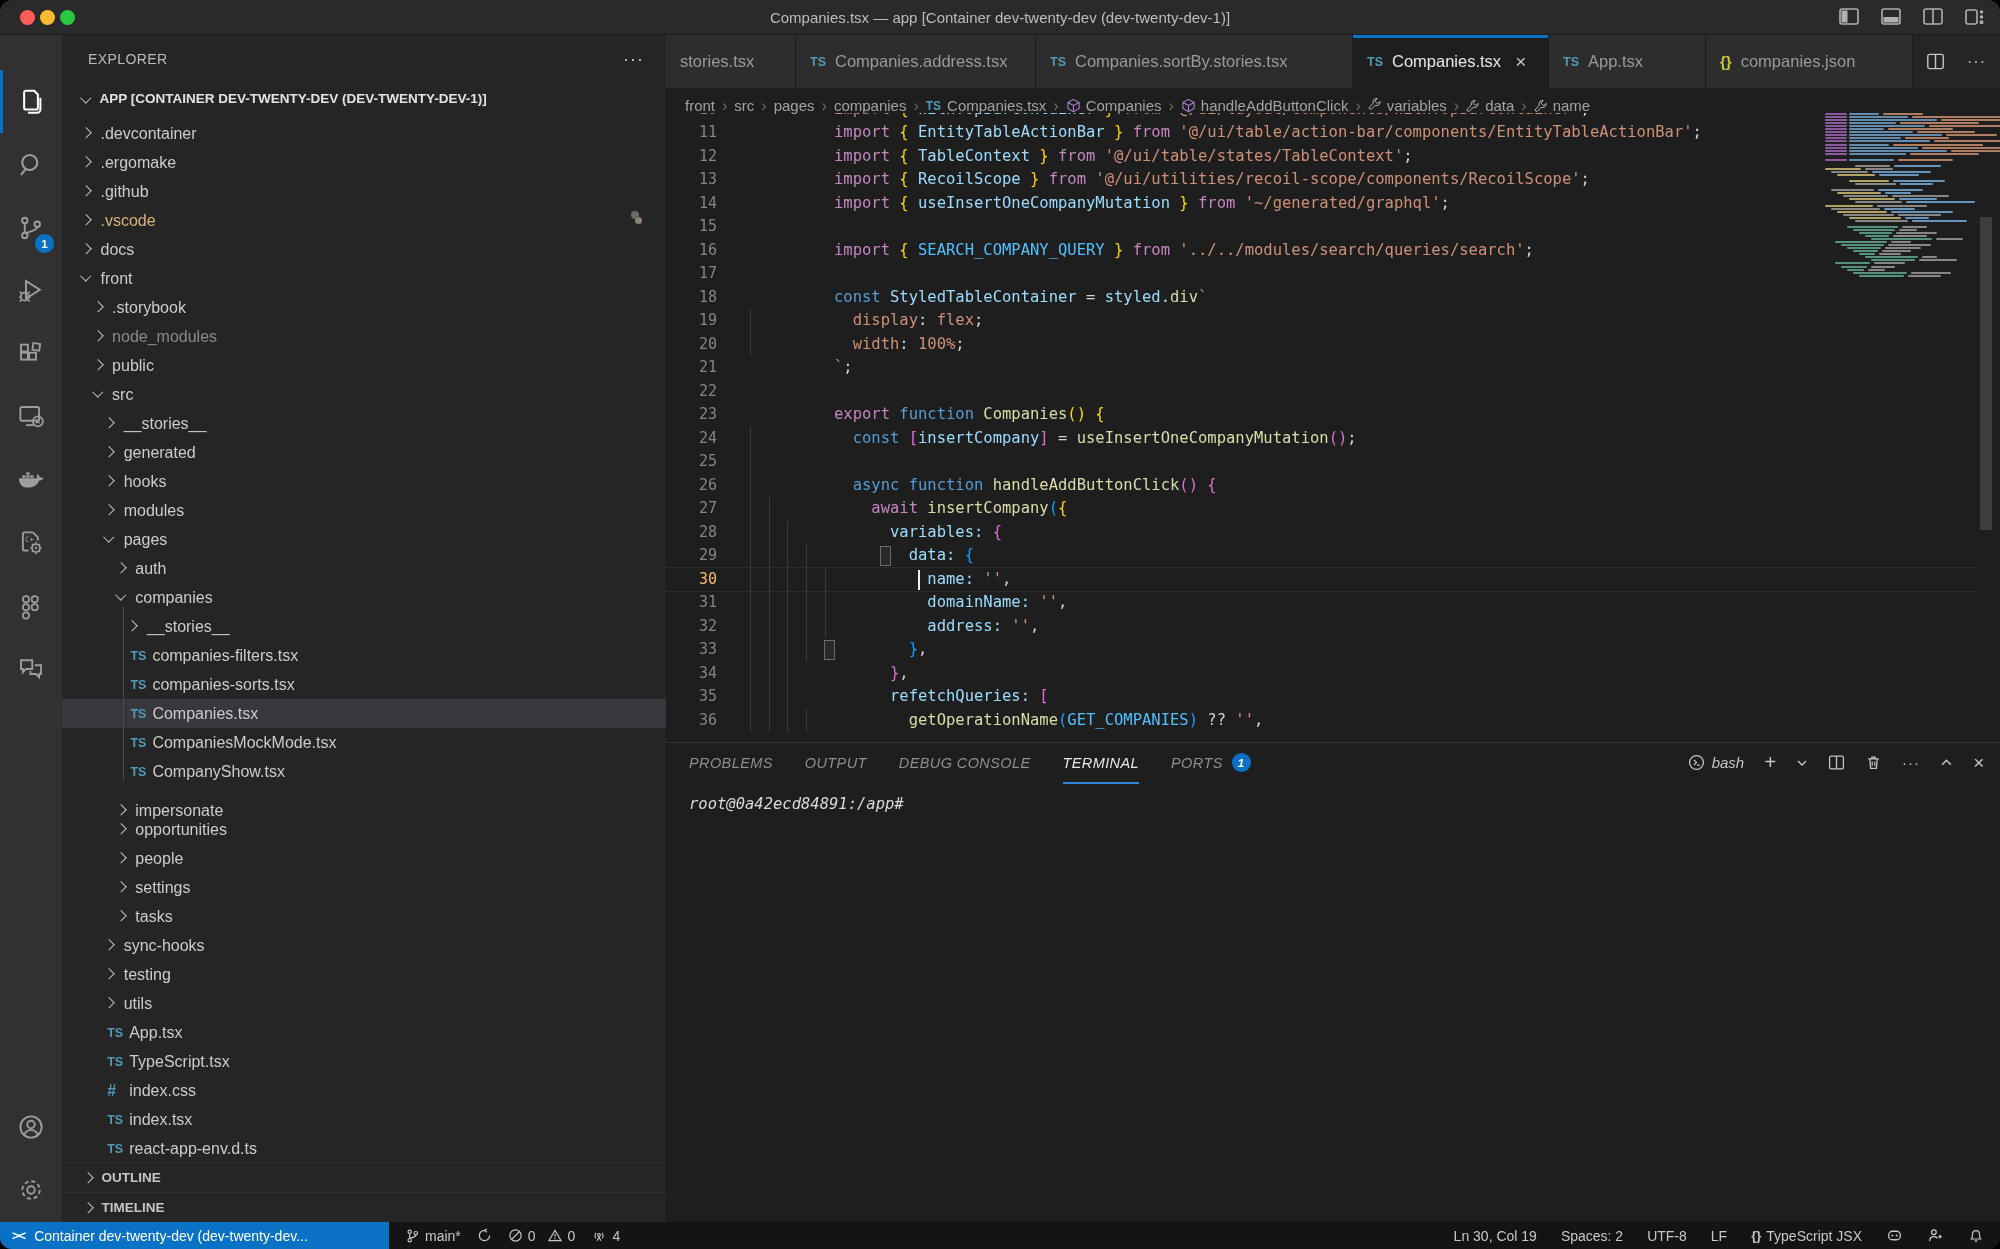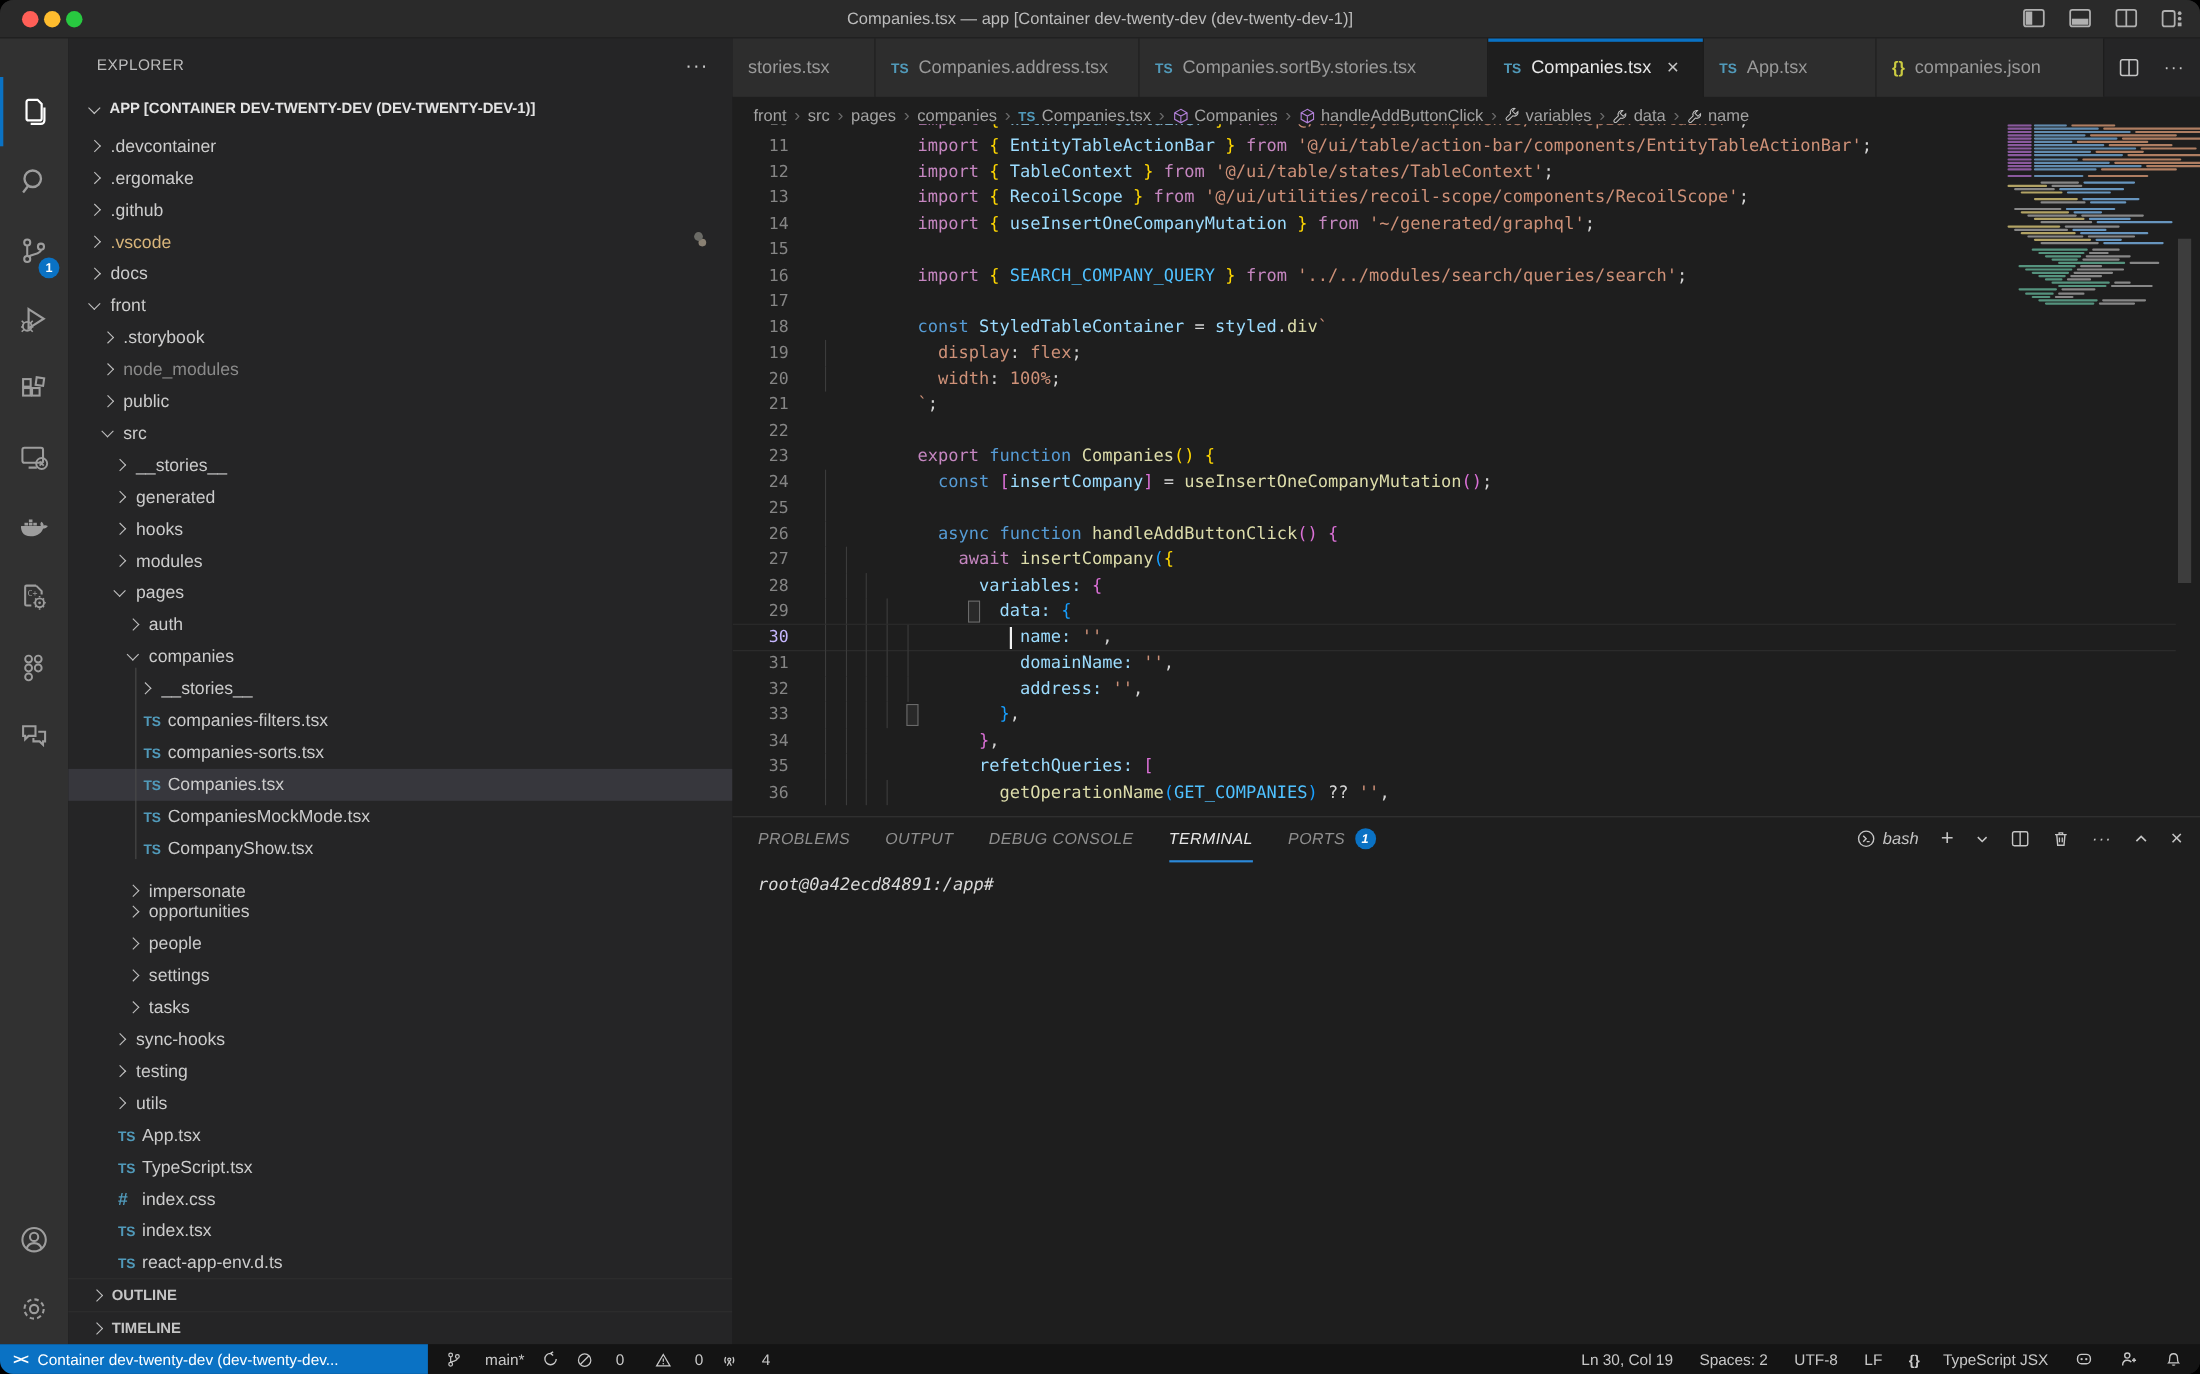--- a/index.html
+++ b/index.html
@@ -52,21 +52,21 @@
   .tab .close { margin-left:14px; font-size:19px; color:#c5c5c5; }
   .tab-actions { position:absolute; right:14px; top:0; height:53px; display:flex; align-items:center; gap:22px; color:#c5c5c5; }
   .breadcrumbs { position:absolute; left:0; top:53px; width:100%; height:35px; display:flex; align-items:center; padding-left:19px; font-size:15px; color:#a3a3a3; white-space:nowrap; }
   .breadcrumbs .sep { margin:0 7px; color:#6a6a6a; font-size:16px; }
   .breadcrumbs .bi { margin-right:5px; display:inline-flex; }
   .breadcrumbs .bts { color:#519aba; font-weight:700; font-size:12px; margin-right:6px; }
   
   .codearea { position:absolute; left:0; top:78px; width:1334px; height:629px; overflow:hidden; font-family:"DejaVu Sans Mono", monospace; font-size:15.5px; }
   .cline { position:absolute; left:0; height:23.5px; line-height:23.5px; white-space:pre; }
   .lnum { position:absolute; left:0; width:51px; text-align:right; color:#858585; height:23.5px; line-height:23.5px; font-size:15px; }
-  .lnum.cur { color:#c4b5fd; }
+  .lnum.cur { color:#fdba74; }
   .ctext { position:absolute; left:84px; top:0; height:23.5px; }
   .iguide { position:absolute; width:1px; height:23.5px; background:#3c3c3c; }
   .curline-border { position:absolute; left:0; width:1312px; height:1px; background:#2d2d2d; }
   .bracket-match { position:absolute; width:11px; height:20px; border:1px solid #6a6a6a; background:rgba(120,120,120,.12); margin-top:2px; }
   .cursor { position:absolute; width:2px; height:20px; background:#f0f0f0; margin-top:2px; }
   .gutterdot { position:absolute; width:8px; height:8px; border-radius:50%; background:#6b6b66; }
   .minimap { position:absolute; left:1159px; top:0; width:150px; height:629px; }
   .mline { position:absolute; height:2px; border-radius:1px; opacity:.85; }
   .vscroll { position:absolute; left:1314px; top:104px; width:12px; height:313px; background:rgba(121,121,121,.35); }
   
@@ -76,21 +76,21 @@
   .ptab.active { color:#e7e7e7; }
   .ptab.active::after { content:""; position:absolute; left:0; right:0; bottom:0; height:2.5px; background:#2b88d8; }
   .pbadge { width:19px; height:19px; border-radius:50%; background:#0a72c4; color:#fff; font-size:11.5px; display:flex; align-items:center; justify-content:center; font-weight:600; }
   .pactions { position:absolute; right:16px; top:8px; display:flex; align-items:center; gap:20px; color:#c5c5c5; font-size:15px; }
   .pactions .lbl { display:flex; align-items:center; gap:7px; }
   .terminal-line { position:absolute; left:23px; top:52px; font-family:"DejaVu Sans Mono", monospace; font-size:15.5px; color:#dadada; }
   
   .statusbar { position:absolute; left:0; top:1222px; width:2000px; height:27px; background:#141414; display:flex; align-items:center; color:#c8c8c8; font-size:14px; }
   .remote-chip { height:27px; background:#0a72c4; color:#fff; display:flex; align-items:center; padding:0 12px; max-width:389px; white-space:nowrap; overflow:hidden; text-overflow:ellipsis; flex:none; width:389px; }
   .remote-chip .ri { font-weight:700; margin-right:9px; font-size:13px; letter-spacing:-1px; }
-  .sb-item { display:flex; align-items:flex-end; gap:21px; margin-left:16px; white-space:nowrap; }
+  .sb-item { display:flex; align-items:center; gap:5px; margin-left:16px; white-space:nowrap; }
   .sb-right { margin-left:auto; display:flex; align-items:center; gap:24px; padding-right:16px; }
   .sb-right .sb-item { margin-left:0; }
 </style>
 </head>
 <body>
 
 <div class="app">
 
   <div class="titlebar">
     <span class="traffic" style="left: 20px; background: rgb(255, 95, 87);"></span>

